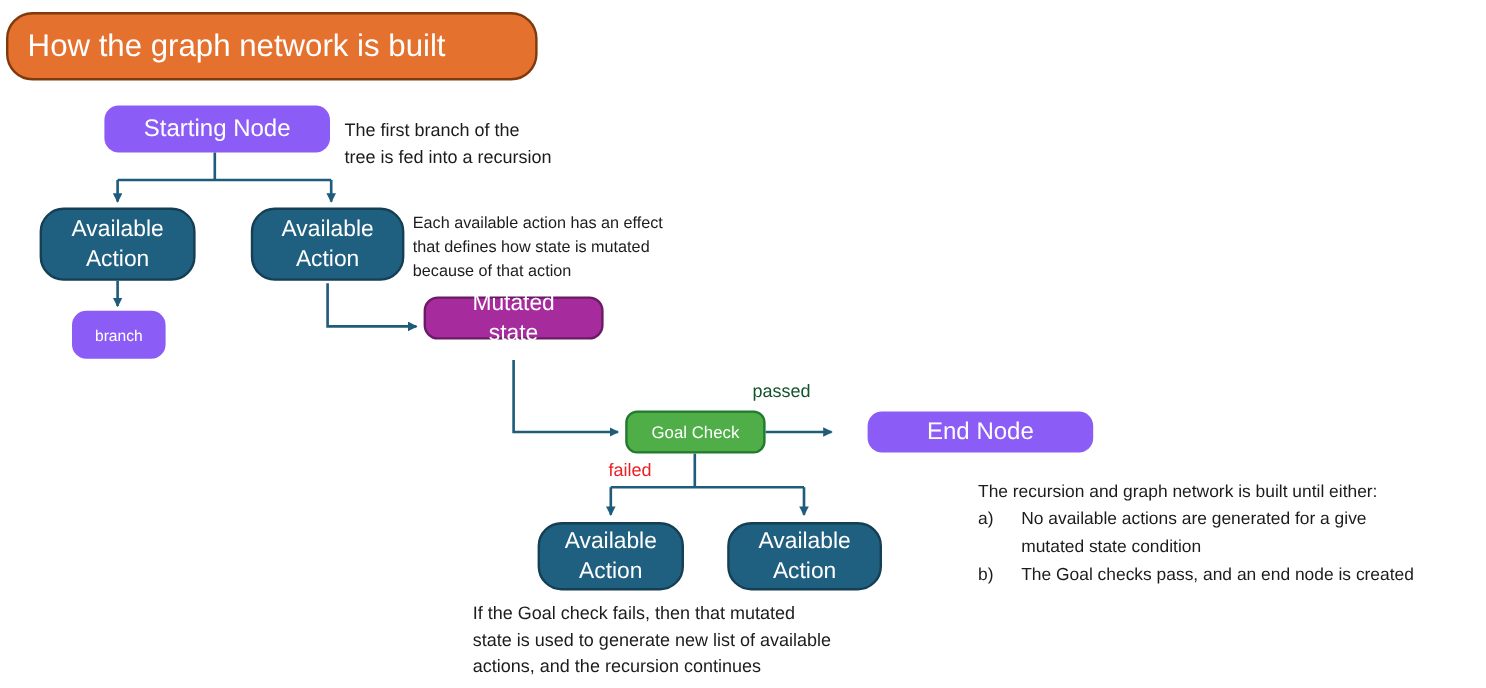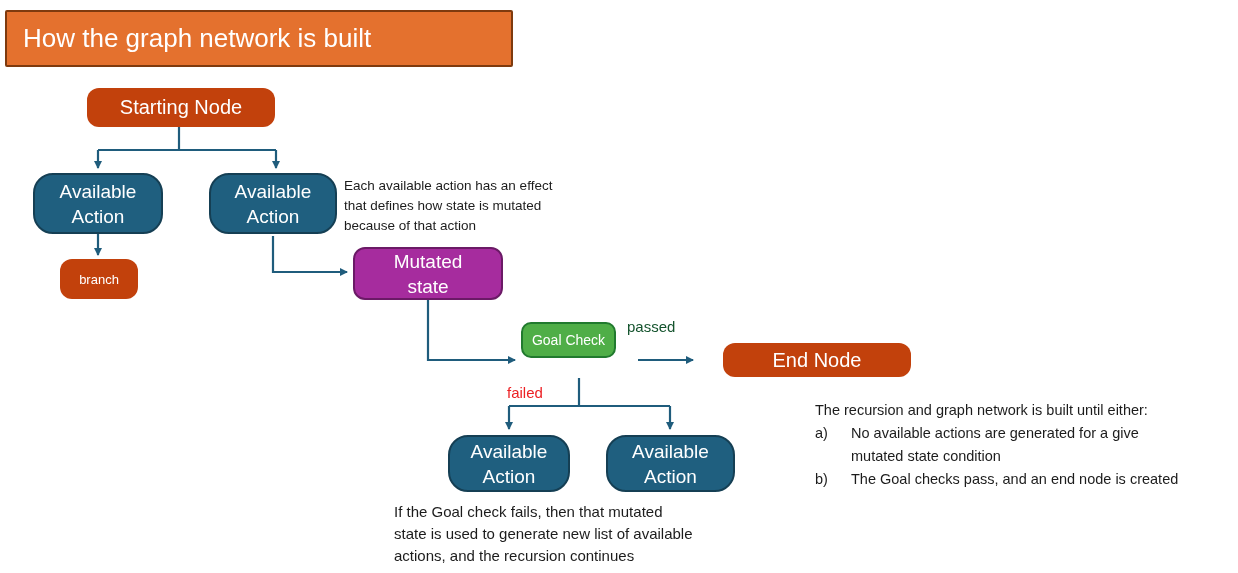--- a/index.html
+++ b/index.html
@@ -10,46 +10,46 @@
     font-family:"Liberation Sans", sans-serif;
     overflow:hidden;
   }
   .abs{position:absolute;box-sizing:border-box;}
   
   .node{
     display:flex;align-items:center;justify-content:center;
     text-align:center;color:#ffffff;
   }
   .title-box{
-    left:5px;top:10px;width:508px;height:57px;
-    background:#E4712E;border:2.5px solid #7E3A0E;border-radius:2px;
+    left:5px;top:10px;width:443px;height:57px;
+    background:#E4712E;border:2.5px solid #7E3A0E;border-radius:22px;
     color:#ffffff;font-size:26px;
     display:flex;align-items:center;justify-content:flex-start;
     padding-left:16px;
   }
-  .black-node{background:#c2410c;border-radius:12px;}
+  .black-node{background:#8b5cf6;border-radius:12px;}
   .teal-node{
     background:#1F5F7F;border:2.5px solid #153F54;border-radius:20px;
     font-size:19px;line-height:25px;
   }
   .purple-node{
     background:#A62C9E;border:2.5px solid #6B1A66;border-radius:12px;
     font-size:19px;line-height:25px;
   }
   .green-node{
     background:#4FAE47;border:2px solid #217A2E;border-radius:10px;
     font-size:14px;
   }
   #starting-node{left:87px;top:88px;width:188px;height:39px;font-size:20px;}
   #avail-tl{left:33px;top:173px;width:130px;height:61px;}
   #avail-tr{left:209px;top:173px;width:128px;height:61px;}
   #repeats-node{left:60px;top:259px;width:78px;height:40px;font-size:13px;}
-  #mutated-node{left:353px;top:247px;width:150px;height:53px;align-items:center;}
+  #mutated-node{left:353px;top:247px;width:150px;height:36px;align-items:center;}
   #mutated-node span{display:block;width:100px;}
-  #goal-node{left:521px;top:322px;width:95px;height:36px;}
+  #goal-node{left:521px;top:342px;width:117px;height:36px;}
   #end-node{left:699px;top:343px;width:188px;height:34px;font-size:20px;margin-left:24px;}
   #avail-bl{left:448px;top:435px;width:122px;height:57px;}
   #avail-br{left:606px;top:435px;width:129px;height:57px;}
   
   .note{color:#1c1c1c;white-space:pre-line;}
   #note-first-branch{left:287px;top:97px;font-size:15px;line-height:23px;}
   #note-action-effect{left:344px;top:176px;font-size:13.5px;line-height:20px;}
   #note-goal-assess{left:517px;top:276px;font-size:14px;line-height:20px;}
   #label-passed{left:627px;top:318px;font-size:15px;color:#14532d;}
   #label-failed{left:507px;top:384px;font-size:15px;color:#EC2024;}
@@ -127,20 +127,22 @@
   </div>
 
   <div id="avail-bl" class="abs node teal-node">
     <span>Available Action</span>
   </div>
 
   <div id="avail-br" class="abs node teal-node">
     <span>Available Action</span>
   </div>
 
+  <div id="note-first-branch" class="abs note">The first branch of the
+tree is fed into a recursion</div>
 
   <div id="note-action-effect" class="abs note">Each available action has an effect
 that defines how state is mutated
 because of that action</div>
 
 
   <div id="label-passed" class="abs">passed</div>
 
   <div id="label-failed" class="abs">failed</div>
 

